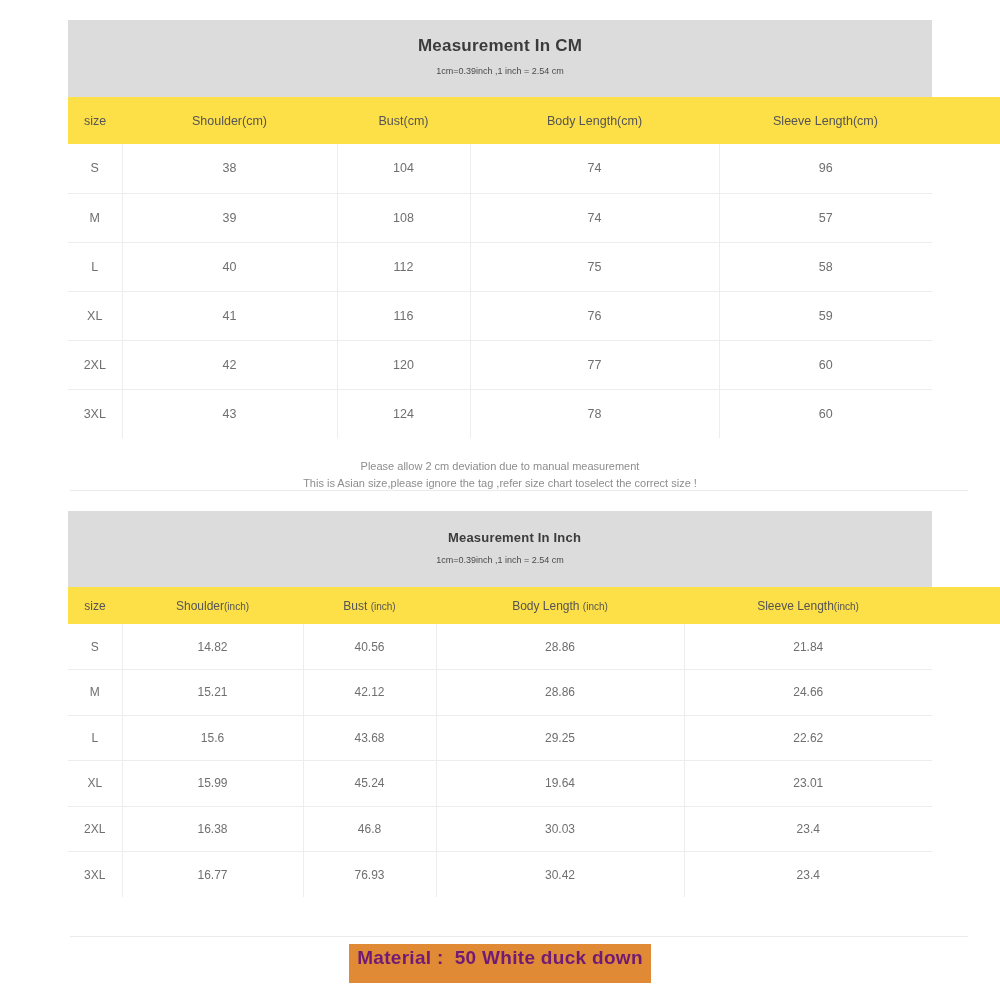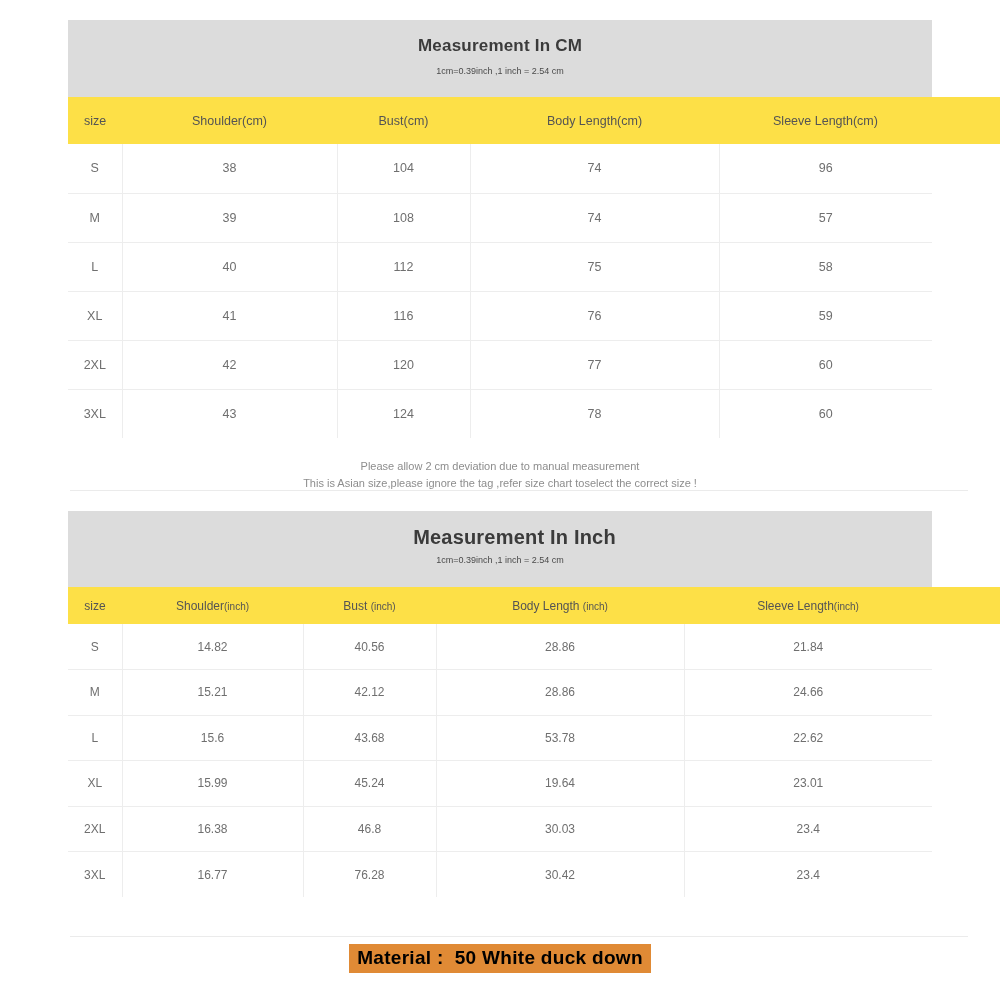--- a/index.html
+++ b/index.html
@@ -103,43 +103,43 @@
   #sec-cm .sec-title { font-size: 17px; line-height: 24px; }
   #sec-cm .sec-sub { font-size: 9px; line-height: 16px; margin-top: 5px; }
   #sec-cm .col-head-row { height: 47px; align-items: center; }
   #sec-cm .col-head { font-size: 12.5px; }
   #sec-cm table.sizes td { height: 49px; font-size: 12.5px; }
   #sec-cm .notes { margin-top: 20px; font-size: 11px; line-height: 17px; }
 
   
   #sec-inch { top: 511px; }
   #sec-inch .head-block { height: 76px; padding-top: 15px; }
-  #sec-inch .sec-title { font-size: 20px; line-height: 23px; padding-left: 29px; }
+  #sec-inch .sec-title { font-size: 13px; line-height: 23px; padding-left: 29px; }
   #sec-inch .sec-sub { font-size: 9px; line-height: 15px; margin-top: 4px; }
   #sec-inch .col-head-row { height: 37px; align-items: center; }
   #sec-inch .col-head { font-size: 12px; }
   #sec-inch table.sizes td { height: 45.5px; font-size: 12px; }
   #sec-inch .notes { margin-top: 16px; font-size: 10.5px; line-height: 16px; }
 
   
   .material-wrap {
     position: absolute;
     left: 0;
     top: 944px;
     width: 1000px;
     text-align: center;
   }
   .material-badge {
     display: inline-block;
     background: #e08a35;
-    color: #000000;
+    color: #701a75;
     font-weight: bold;
     font-size: 19px;
     line-height: 24px;
-    padding: 2px 8px 3px 8px;
+    padding: 2px 8px 13px 8px;
     letter-spacing: 0.3px;
     white-space: pre;
   }
 </style>
 </head>
 <body>
 
 <div class="page">
 
   <div class="section" id="sec-cm">
@@ -254,41 +254,41 @@
           <td>M</td>
           <td>15.21</td>
           <td>42.12</td>
           <td>28.86</td>
           <td>24.66</td>
         </tr>
         <tr>
           <td>L</td>
           <td>15.6</td>
           <td>43.68</td>
-          <td>53.78</td>
+          <td>29.25</td>
           <td>22.62</td>
         </tr>
         <tr>
           <td>XL</td>
           <td>15.99</td>
           <td>45.24</td>
           <td>19.64</td>
           <td>23.01</td>
         </tr>
         <tr>
           <td>2XL</td>
           <td>16.38</td>
           <td>46.8</td>
           <td>30.03</td>
           <td>23.4</td>
         </tr>
         <tr>
           <td>3XL</td>
           <td>16.77</td>
-          <td>76.28</td>
+          <td>76.93</td>
           <td>30.42</td>
           <td>23.4</td>
         </tr>
       </tbody>
     </table>
 
   </div>
 
   <div class="hr-soft" style="top:936px"></div>
 

